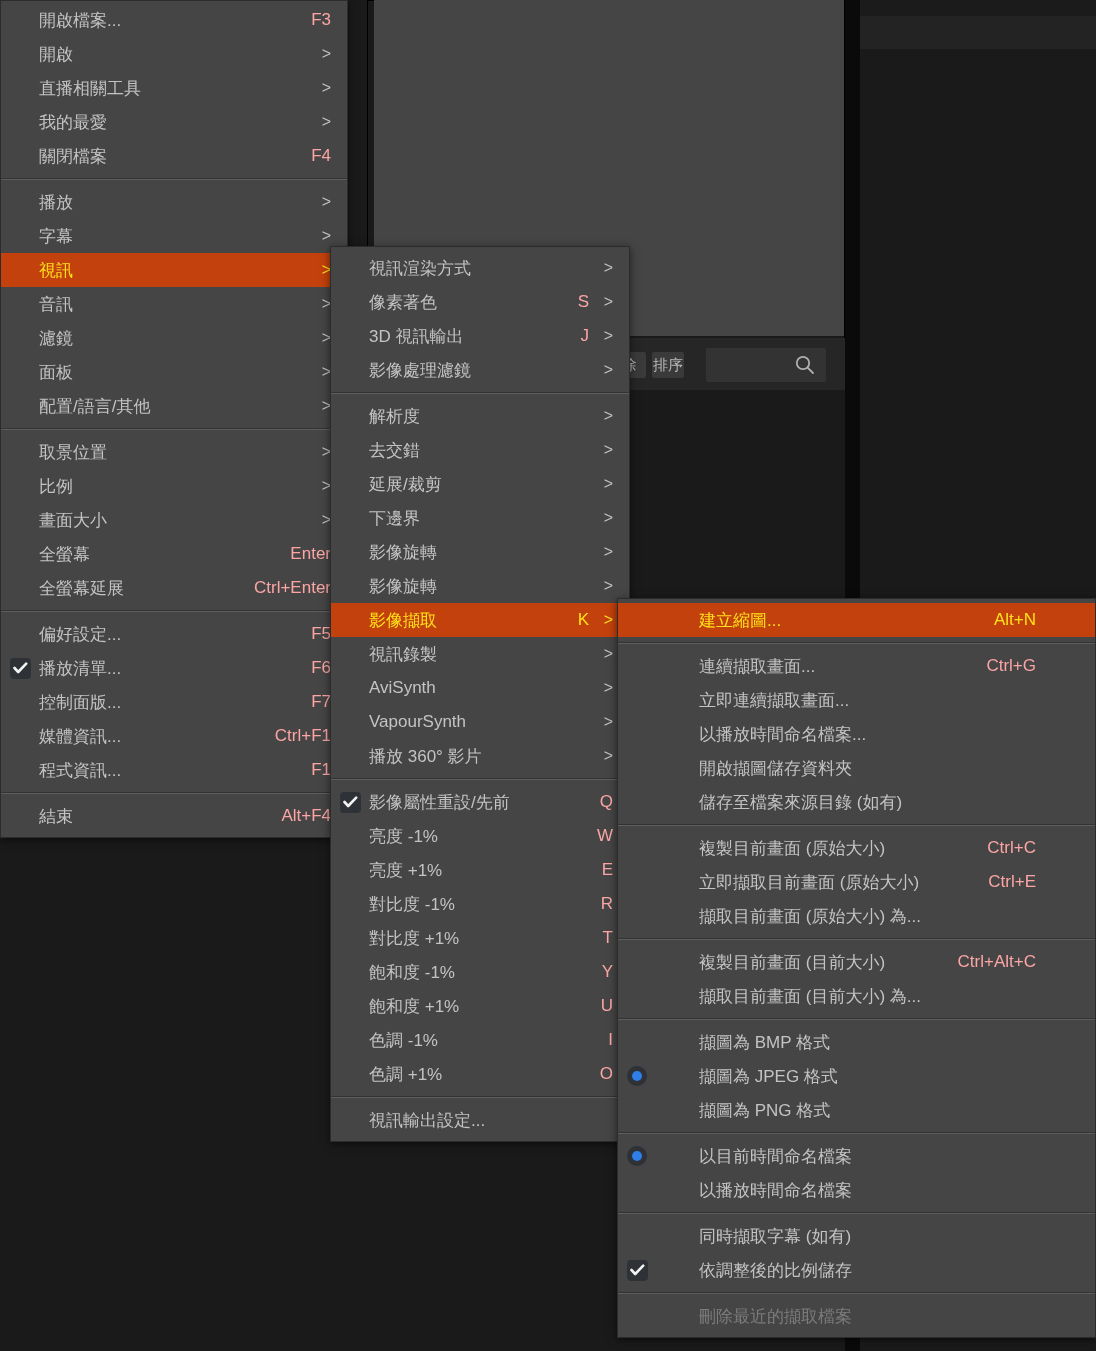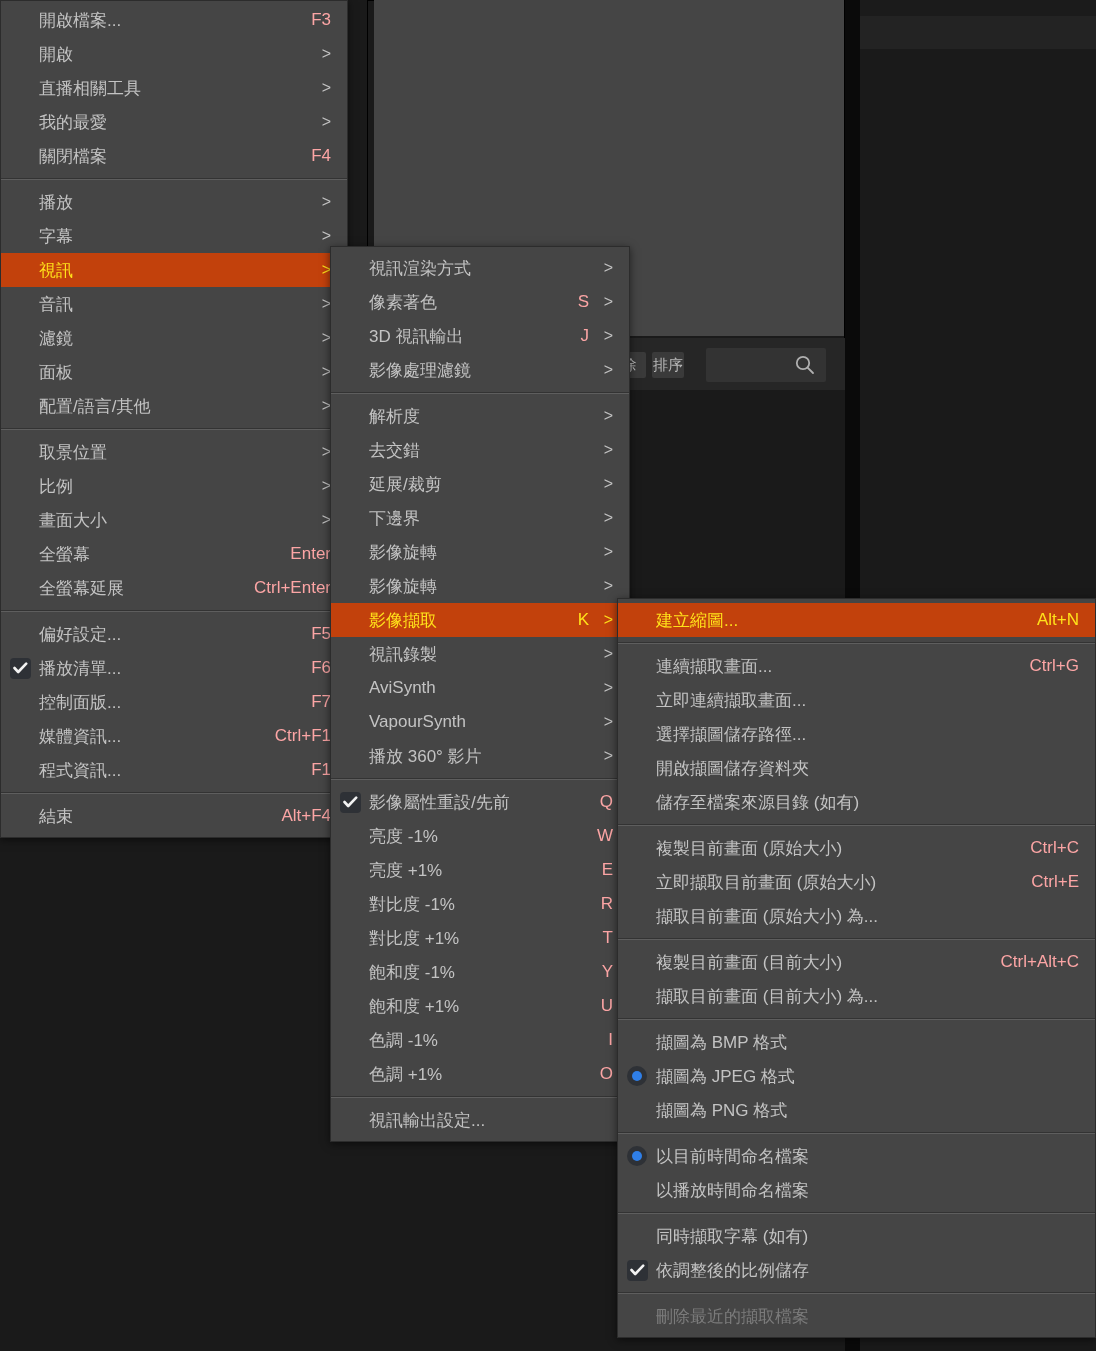--- a/index.html
+++ b/index.html
@@ -135,21 +135,21 @@
   }
 
   
   #menu-main     { left:0px;   top:0px;   width:348px; padding-top:2px; }
   #menu-video    { left:330px; top:246px; width:300px; }
   #menu-capture  { left:617px; top:598px; width:479px; }
 
   #menu-main .menu-item   { padding-left:0; }
   #menu-main .label       { padding-left:0; }
   #menu-video .menu-item  { height:34px; }
-  #menu-capture .menu-item{ height:34px; }
+  #menu-capture .menu-item{ height:34px;gap:43px; }
 
   #menu-main .menu-item .mark      { flex:0 0 38px; }
   #menu-video .menu-item .mark     { flex:0 0 38px; }
   #menu-capture .menu-item .mark   { flex:0 0 38px; }
 </style>
 </head>
 <body>
 
 <div id="bg-root">
   <div class="bg-left-strip"></div>
@@ -502,21 +502,21 @@
       <span class="accel">Ctrl+G</span>
       <span class="pad-right"></span>
     </div>
     <div class="menu-item">
       <span class="mark"></span>
       <span class="label">立即連續擷取畫面...</span>
       <span class="pad-right"></span>
     </div>
     <div class="menu-item">
       <span class="mark"></span>
-      <span class="label">選擇擷圖儲存路徑...</span>
+      <span class="label">以播放時間命名檔案...</span>
       <span class="pad-right"></span>
     </div>
     <div class="menu-item">
       <span class="mark"></span>
       <span class="label">開啟擷圖儲存資料夾</span>
       <span class="pad-right"></span>
     </div>
     <div class="menu-item">
       <span class="mark"></span>
       <span class="label">儲存至檔案來源目錄 (如有)</span>

